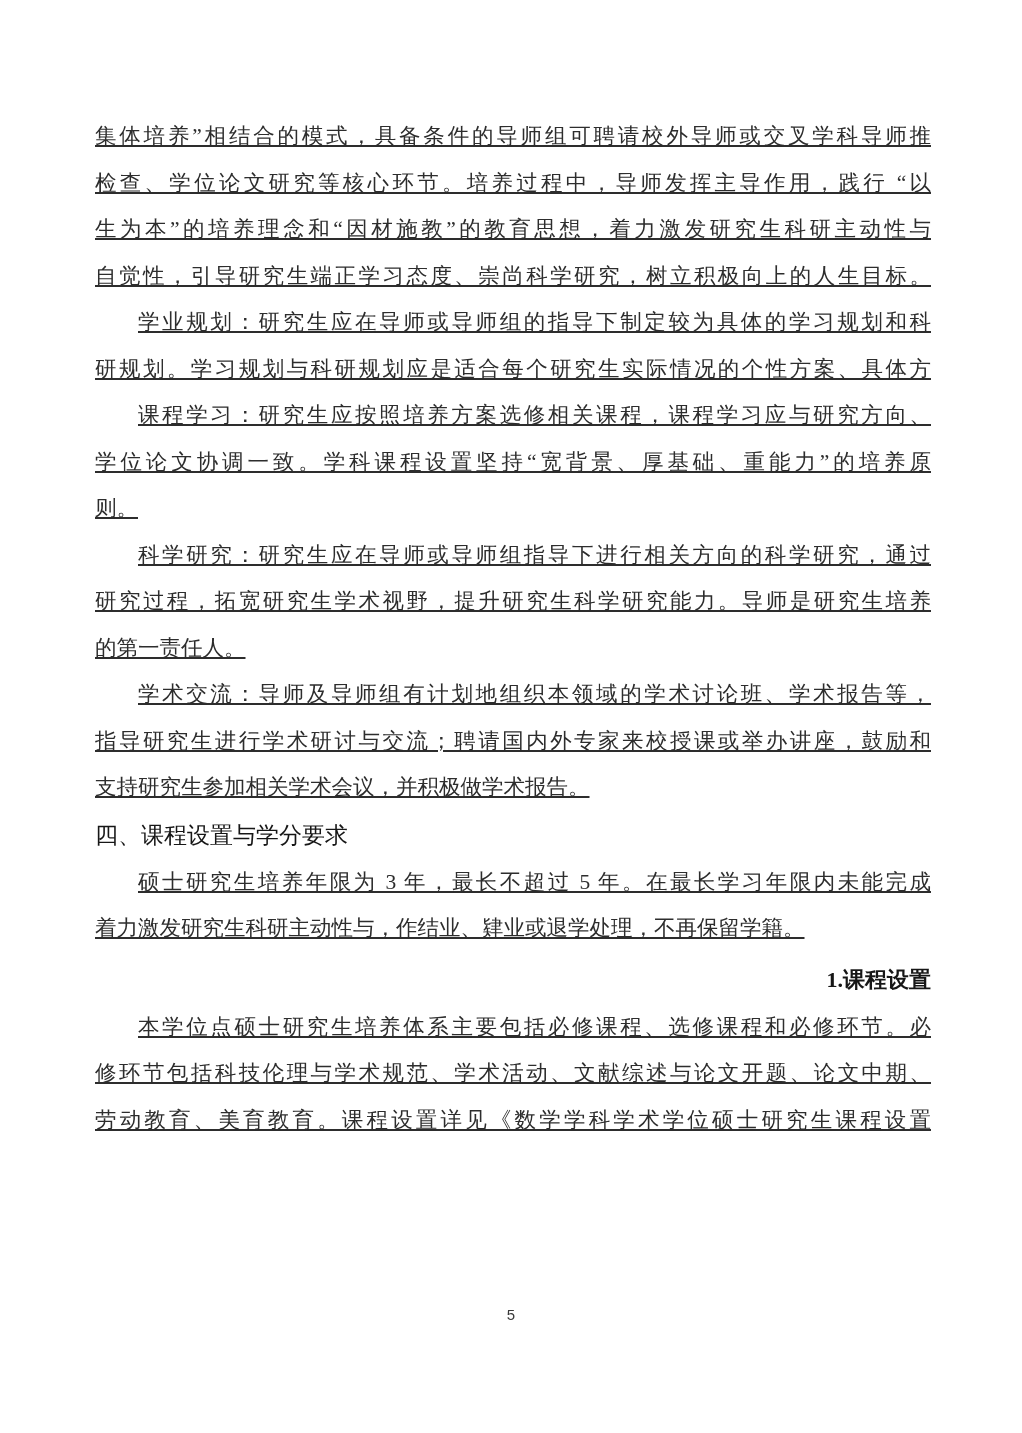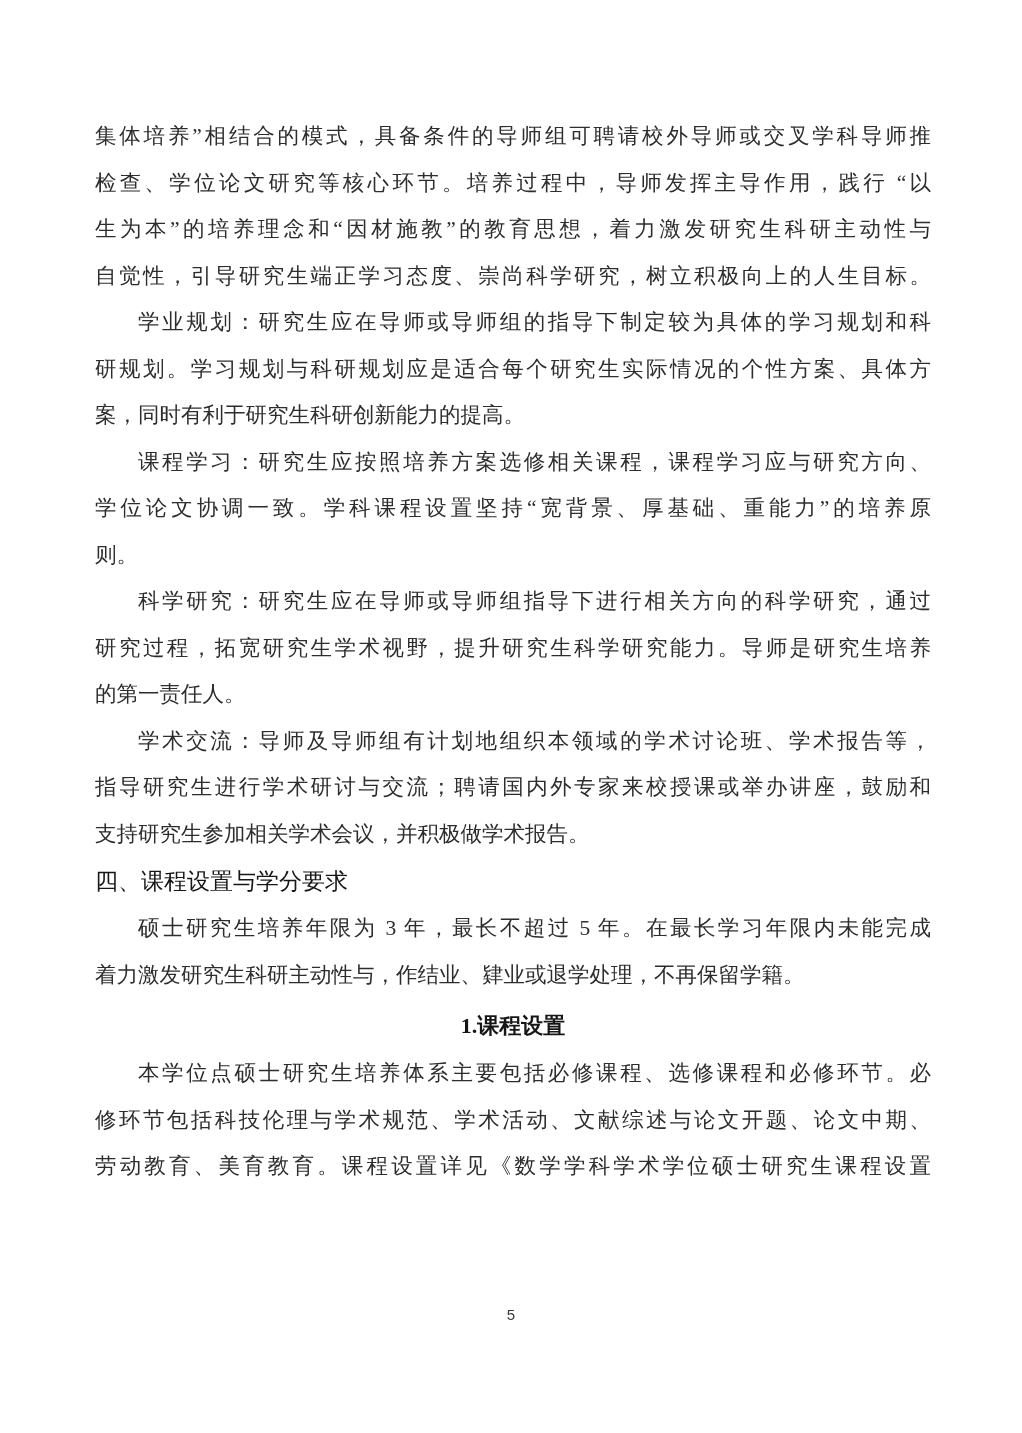--- a/index.html
+++ b/index.html
@@ -21,20 +21,21 @@
     top: 113px;
     width: 836px;
   }
   .line {
     height: 46.5px;
     line-height: 46.5px;
     font-size: 21.5px;
     color: #2d2d2d;
     text-align: justify;
     white-space: nowrap;
+    text-decoration: underline;
   }
   .line.full {
     white-space: normal;
     text-align-last: justify;
   }
   .line.indent {
     padding-left: 43px;
   }
   .h-section {
     height: 48px;
@@ -46,21 +47,21 @@
     text-align: left;
   }
   .h-sub {
     height: 48px;
     line-height: 48px;
     margin-top: 4px;
     font-size: 22px;
     font-weight: bold;
     color: #161616;
     font-family: "Liberation Serif", "DejaVu Serif", serif;
-    text-align: center;
+    text-align: right;
   }
   .footer {
     position: absolute;
     left: 0;
     top: 1306px;
     width: 1022px;
     text-align: center;
     font-size: 15px;
     color: #3a3a3a;
     font-family: "Liberation Sans", "DejaVu Sans", sans-serif;
@@ -75,21 +76,20 @@
     <div>
       <div class="line full">集体培养”相结合的模式，具备条件的导师组可聘请校外导师或交叉学科导师推</div>
       <div class="line full">检查、学位论文研究等核心环节。培养过程中，导师发挥主导作用，践行 “以</div>
       <div class="line full">生为本”的培养理念和“因材施教”的教育思想，着力激发研究生科研主动性与</div>
       <div class="line full">自觉性，引导研究生端正学习态度、崇尚科学研究，树立积极向上的人生目标。</div>
     </div>
 
     <div>
       <div class="line full indent">学业规划：研究生应在导师或导师组的指导下制定较为具体的学习规划和科</div>
       <div class="line full">研规划。学习规划与科研规划应是适合每个研究生实际情况的个性方案、具体方</div>
-      <div class="line">案，同时有利于研究生科研创新能力的提高。</div>
     </div>
 
     <div>
       <div class="line full indent">课程学习：研究生应按照培养方案选修相关课程，课程学习应与研究方向、</div>
       <div class="line full">学位论文协调一致。学科课程设置坚持“宽背景、厚基础、重能力”的培养原</div>
       <div class="line">则。</div>
     </div>
 
     <div>
       <div class="line full indent">科学研究：研究生应在导师或导师组指导下进行相关方向的科学研究，通过</div>

